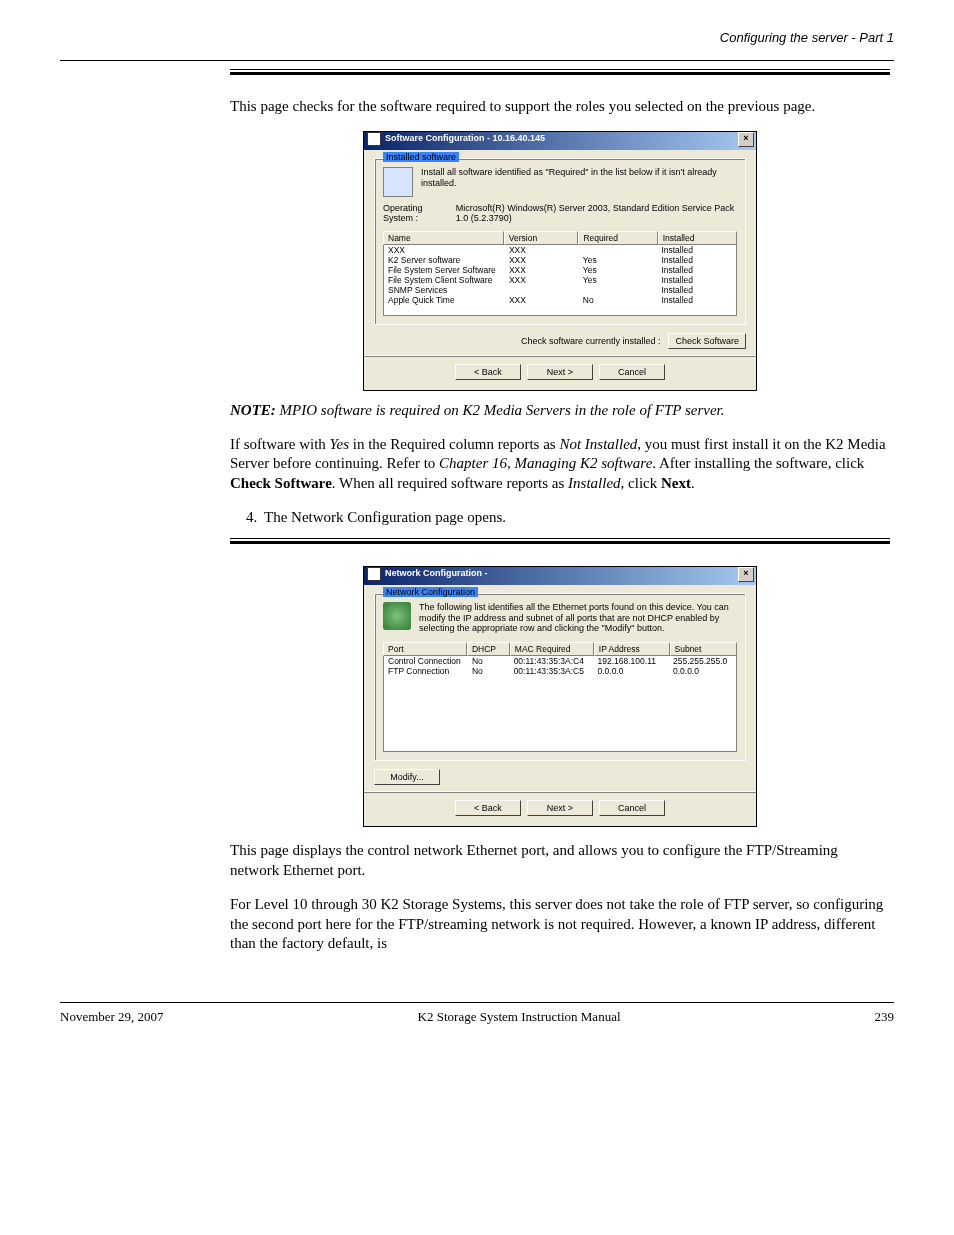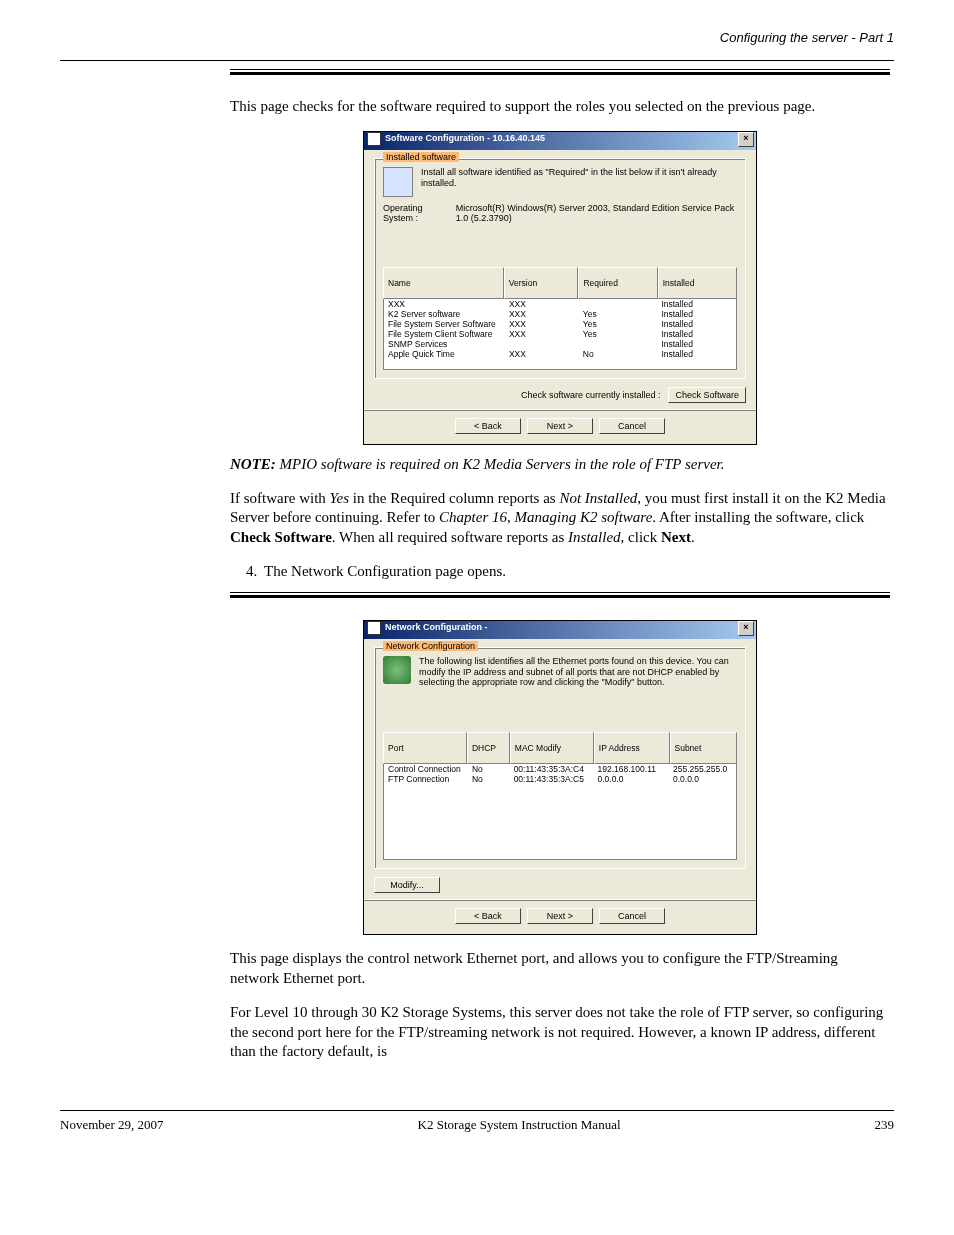--- a/index.html
+++ b/index.html
@@ -110,21 +110,21 @@
   .group {
     margin: 8px 10px;
     border: 1px solid #fff;
     box-shadow: inset 1px 1px 0 #808080;
     padding: 8px 8px 8px 8px;
     position:relative;
   }
   .group-label {
     position:absolute;
     top:-7px; left:8px;
-    background:#fdba74;
+    background:#3b82f6;
     padding: 0 3px;
     font-size:9px;
   }
   .msg-row { display:flex; gap:8px; align-items:flex-start; margin-bottom:6px;}
   .big-icon {
     width:28px;height:28px;
     border:1px solid #808080;
     background: #d6e4ff;
     flex: 0 0 28px;
     position:relative;
@@ -142,22 +142,21 @@
     display:flex;
     font-size:8.5px;
   }
   .list-header {
     background:#ece9d8;
   }
   .list-header > div {
     border: 1px solid #fff;
     border-right-color:#808080;
     border-bottom-color:#808080;
-    padding: 10px 4px;
-    margin-top: 36px;
+    padding: 1px 4px;
   }
   .list-body {
     background:#fff;
     border:1px solid #808080;
     border-top:none;
   }
   .list-row > div {
     padding: 0 4px;
     white-space:nowrap;
     overflow:hidden;
@@ -316,21 +315,21 @@
       <div class="group">
         <span class="group-label">Network Configuration</span>
         <div class="msg-row">
           <div class="net-icon"></div>
           <div class="msg-text">The following list identifies all the Ethernet ports found on this device. You can modify the IP address and subnet of all ports that are not DHCP enabled by selecting the appropriate row and clicking the "Modify" button.</div>
         </div>
         <div style="margin-top:8px;">
           <div class="list-header">
             <div class="col-port">Port</div>
             <div class="col-dhcp">DHCP</div>
-            <div class="col-mac">MAC Modify</div>
+            <div class="col-mac">MAC Required</div>
             <div class="col-ip">IP Address</div>
             <div class="col-sub">Subnet</div>
           </div>
           <div class="list-body" id="net-rows" style="height:95px;">
               <div class="list-row">
                 <div class="col-port">Control Connection</div>
                 <div class="col-dhcp">No</div>
                 <div class="col-mac">00:11:43:35:3A:C4</div>
                 <div class="col-ip">192.168.100.11</div>
                 <div class="col-sub">255.255.255.0</div>

